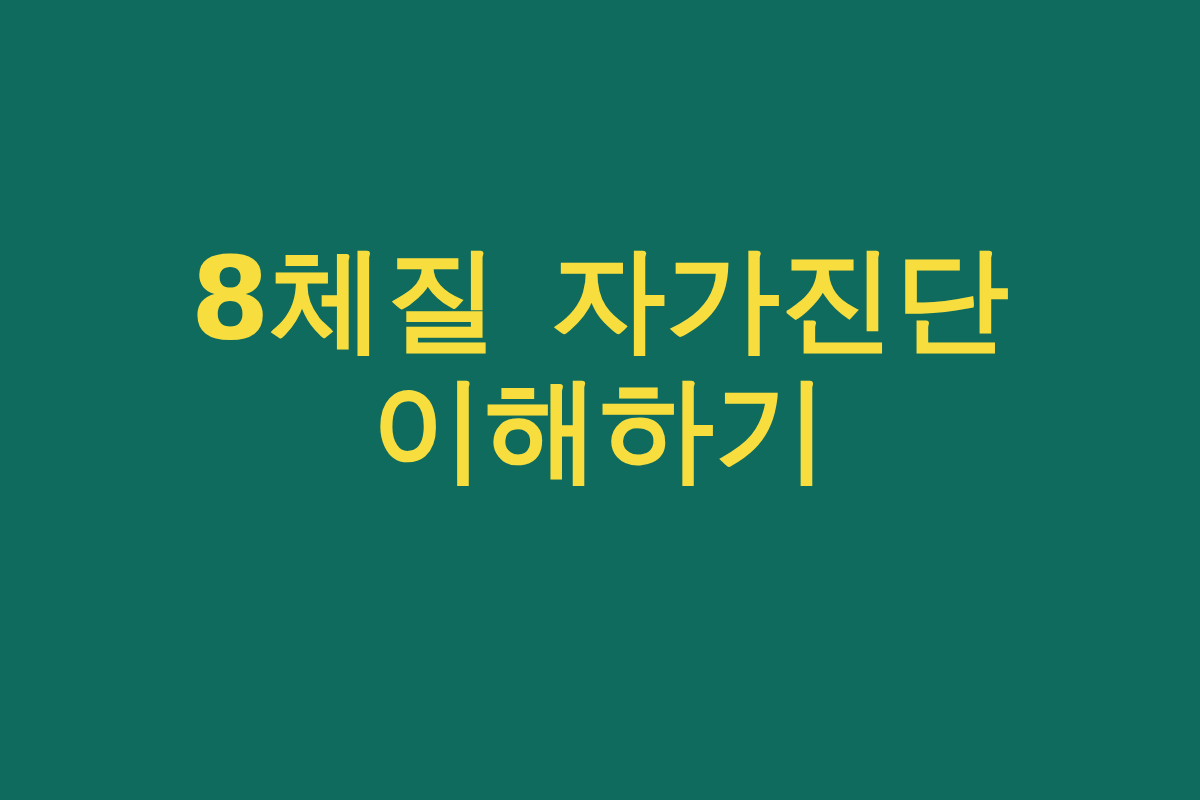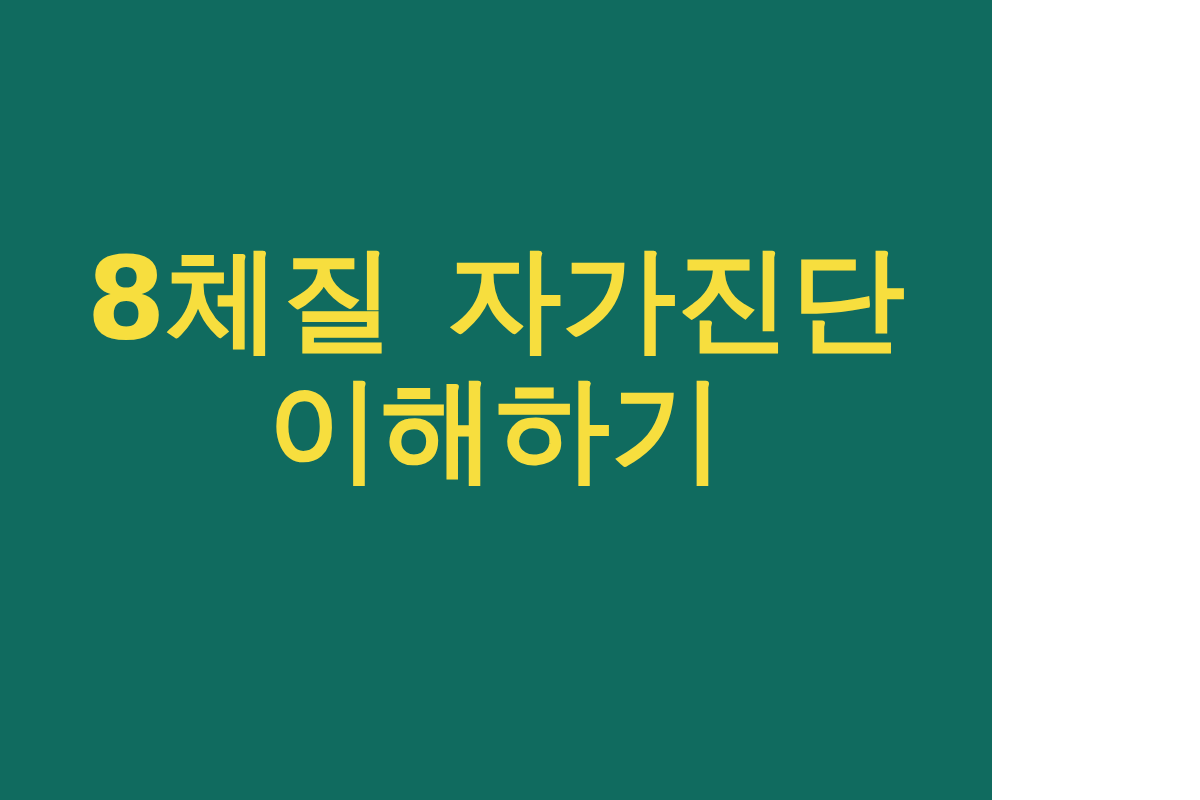--- a/index.html
+++ b/index.html
@@ -42,21 +42,21 @@
     font-weight: 700;
     letter-spacing: 0.5px;
     word-spacing: 12px;
     white-space: normal;
     -webkit-font-smoothing: antialiased;
   }
 </style>
 </head>
 <body>
 
-<div id="title-card" style="background-color: rgb(16, 107, 95); width: 992px; height: 800px;">
+<div id="title-card" style="background-color: rgb(16, 107, 95); width: 1200px; height: 800px;">
 
   <div id="title-block">
 
     <h1 id="card-heading" style="color: rgb(247, 222, 62); font-size: 114px; line-height: 130px; text-align: center; font-weight: bold;">8체질 자가진단 이해하기</h1>
 
   </div>
 
 </div>
 
 </body></html>

